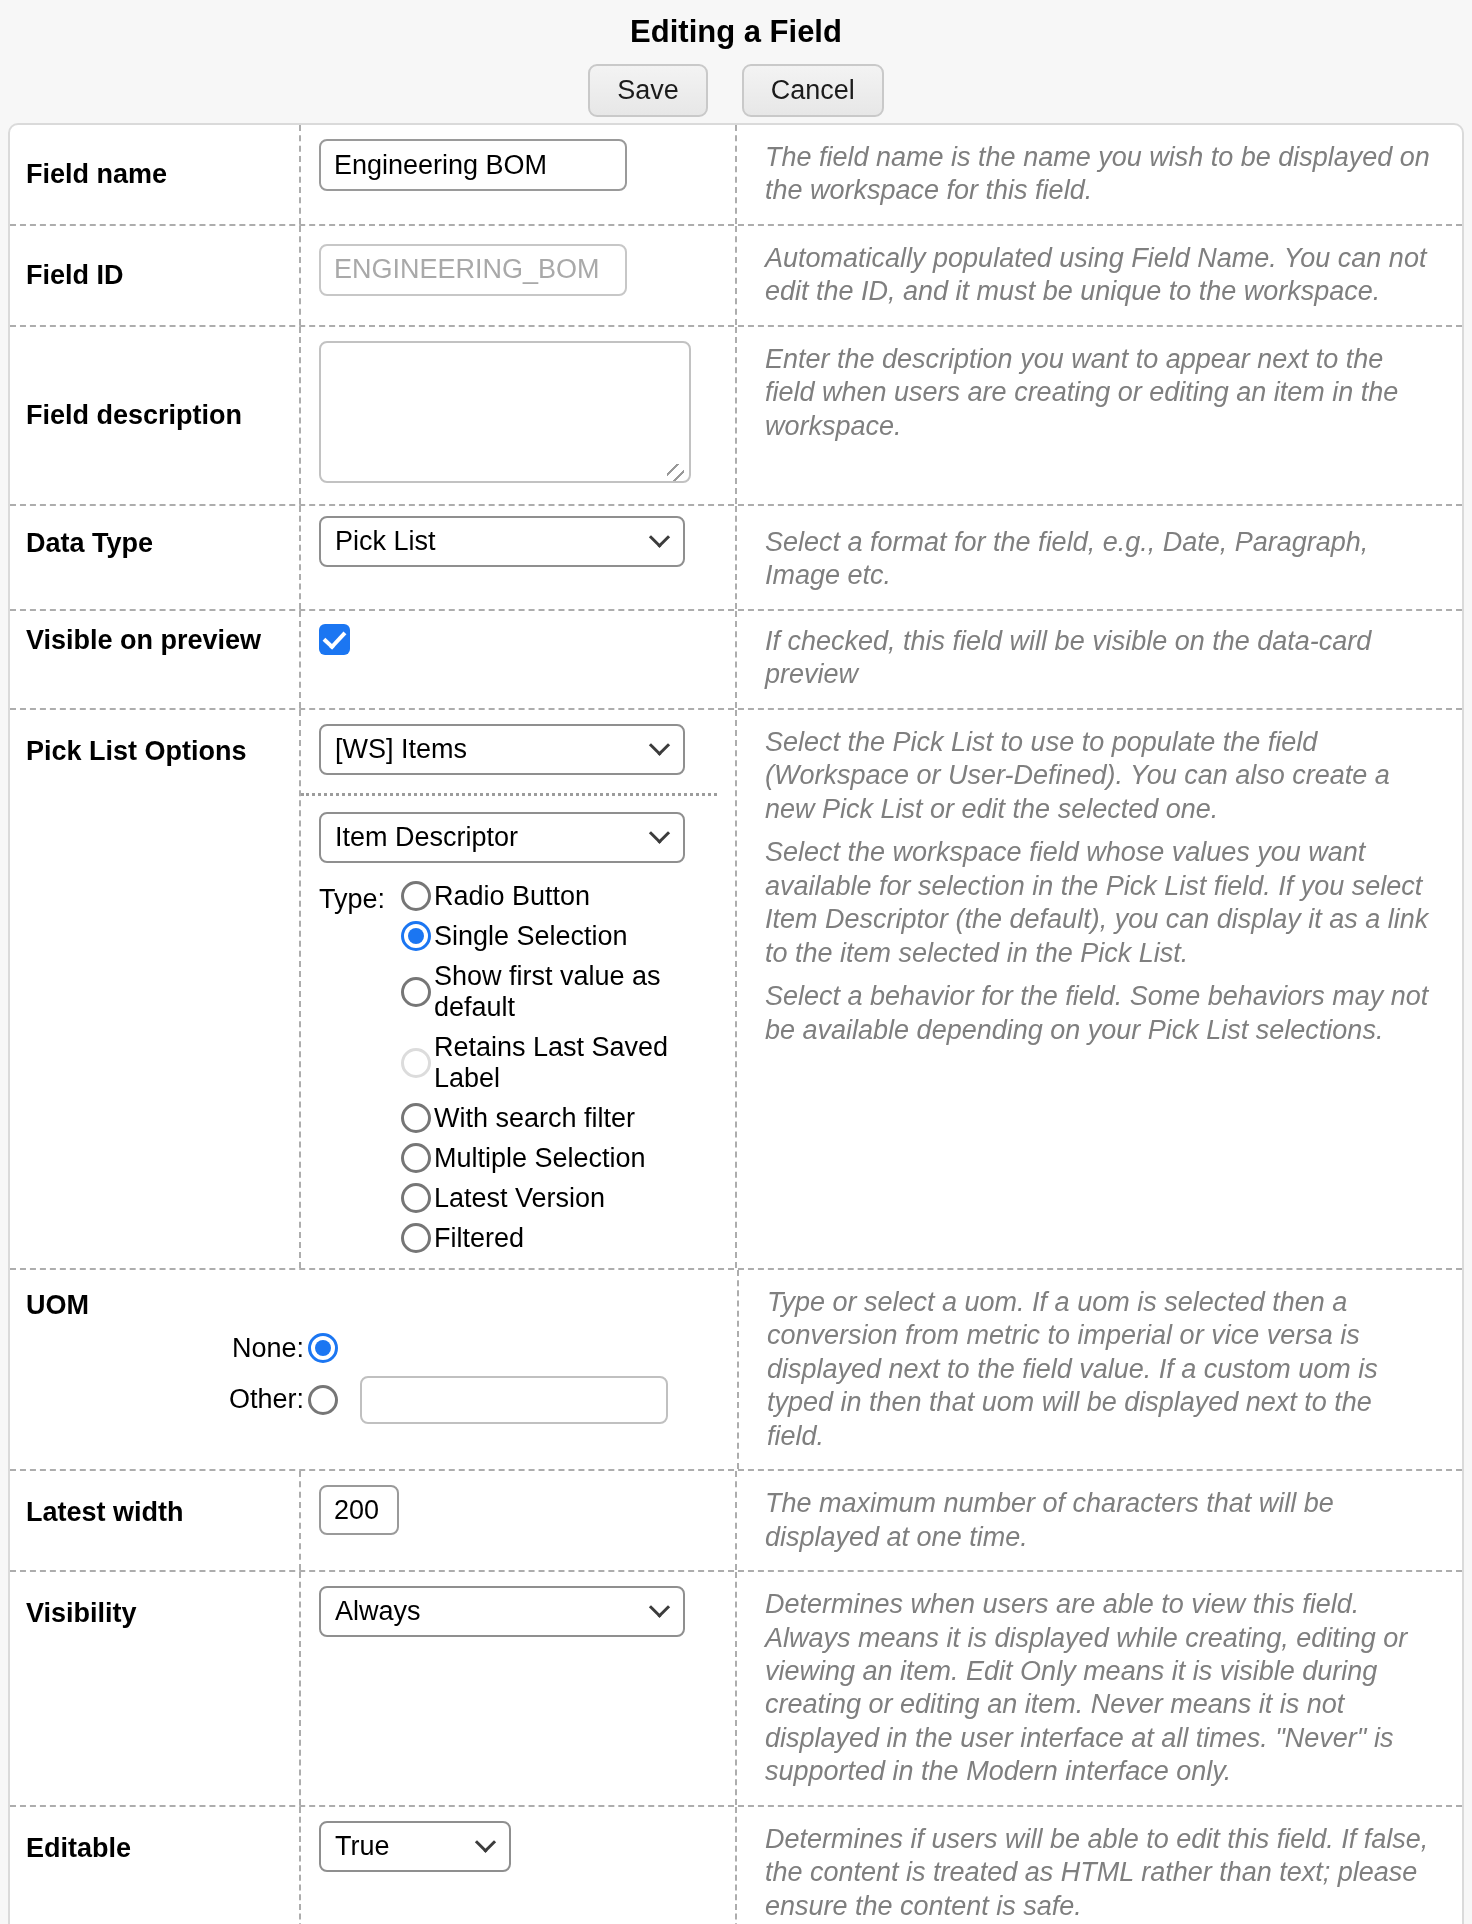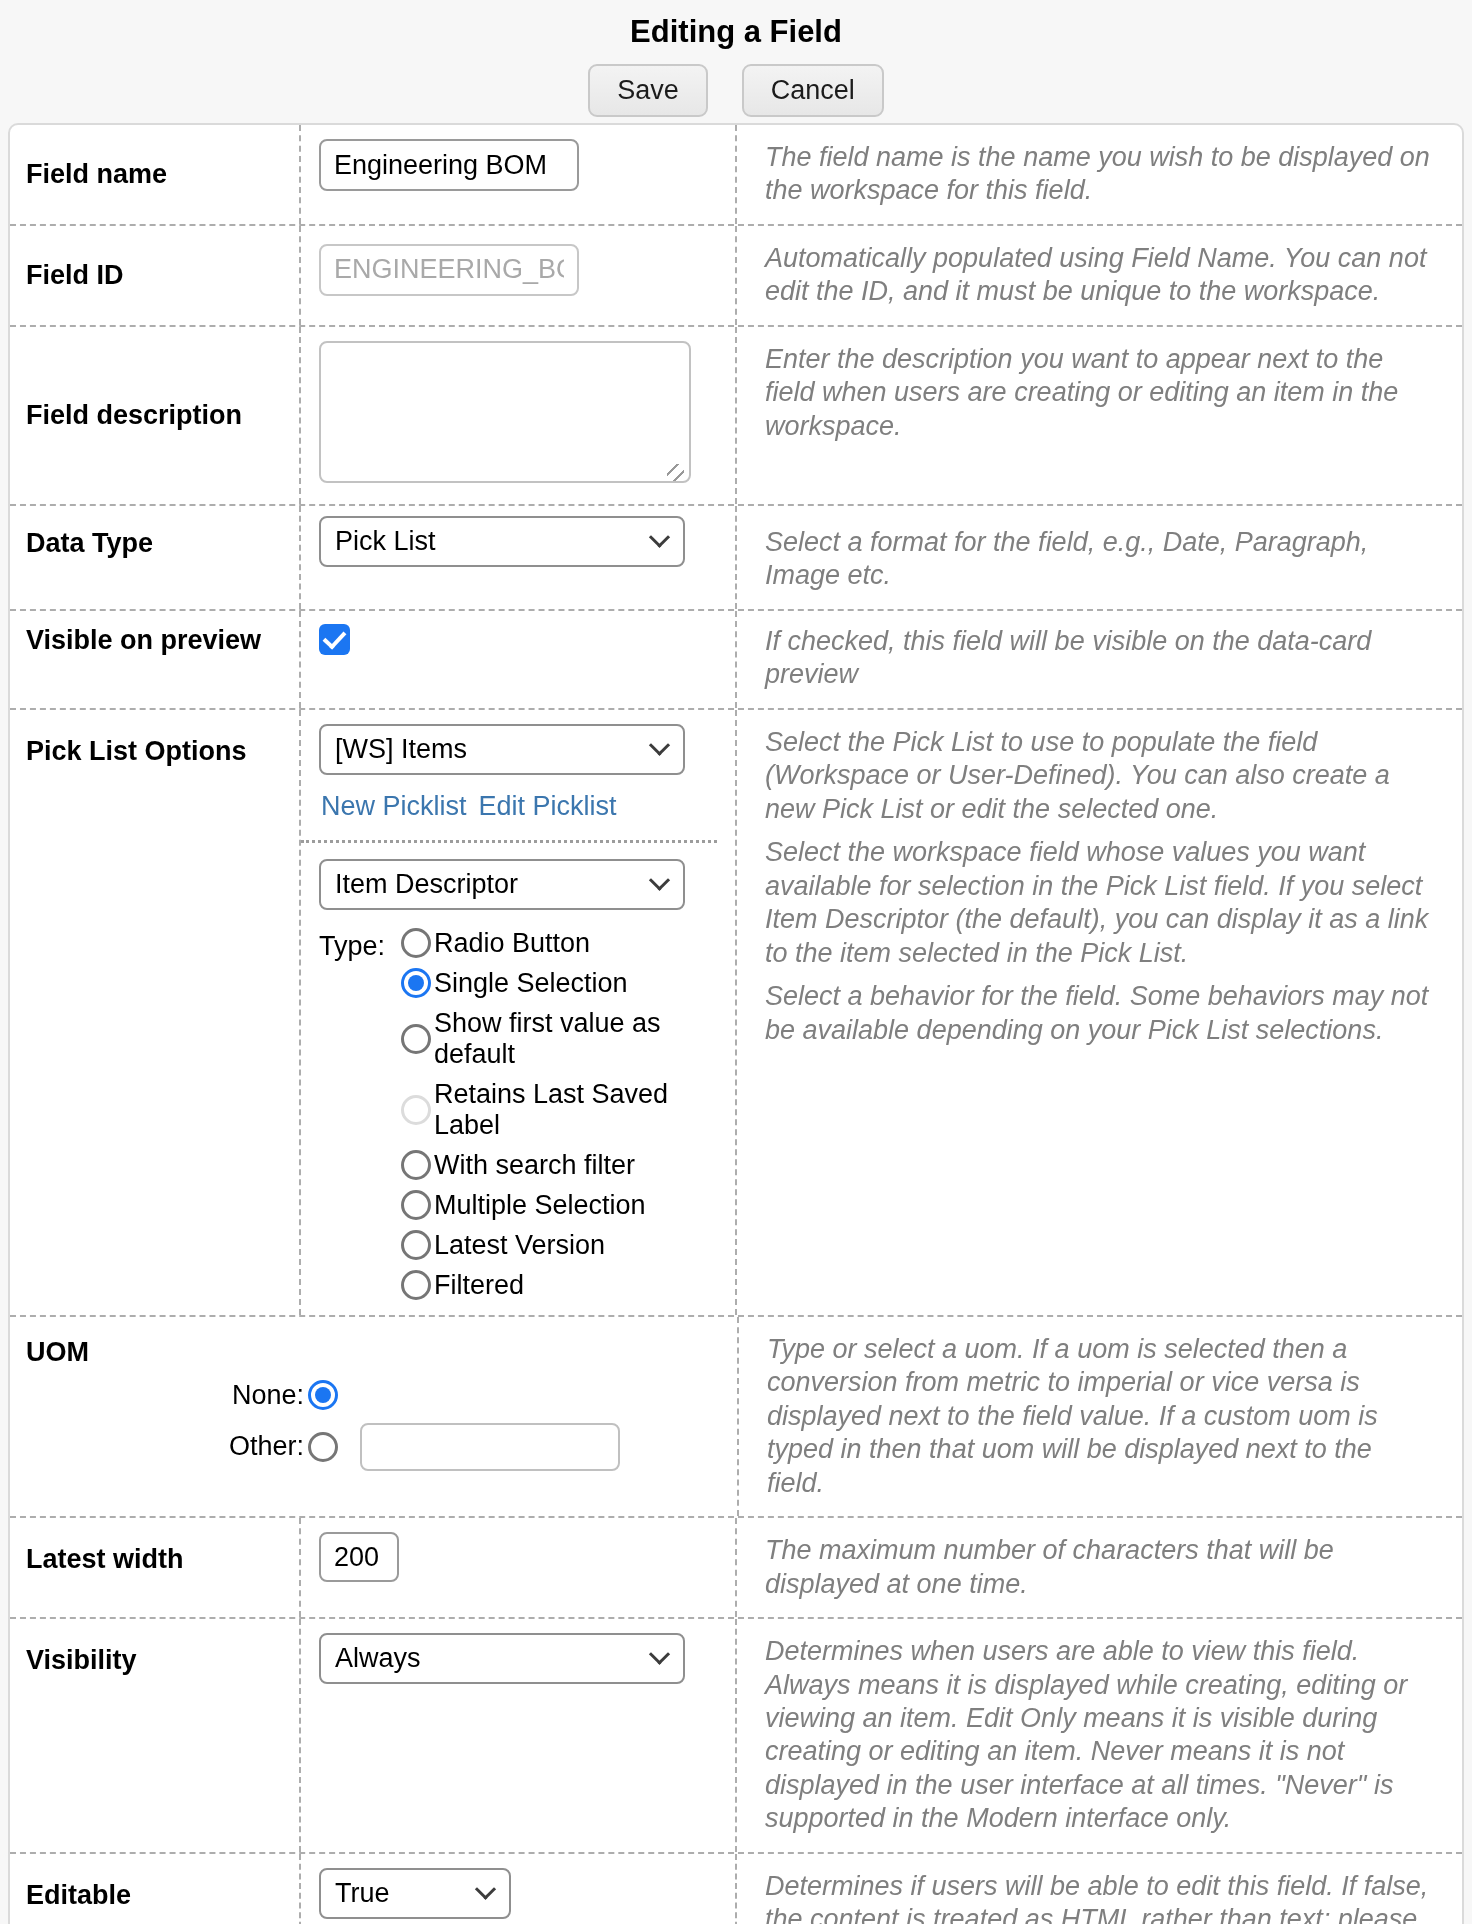--- a/index.html
+++ b/index.html
@@ -43,21 +43,21 @@
   .cell.dsc {
     flex:1; color:#7f7f7f; font-style:italic;
     line-height:1.24; padding:16px 28px 16px 28px; font-size:27px;
   }
   .cell.dsc p { margin-bottom:10px; }
   .cell.merged { width:729px; flex-shrink:0; border-right:2px dashed #adadad; padding:20px 0 0 16px; }
 
   
   .text-input {
     font-family:inherit; font-size:27px; color:#000;
-    height:52px; width:260px; padding:0 13px;
+    height:52px; width:308px; padding:0 13px;
     background:#fff; border:2px solid #9a9a9a; border-radius:8px;
   }
   .text-input.disabled { color:#a9a9a9; border-color:#c7c7c7; }
   .text-input.small { width:80px; height:50px; }
   .text-input.light { border-color:#c0c0c0; height:48px; }
   .ta-wrap { position:relative; width:372px; }
   .textarea {
     font-family:inherit; font-size:27px;
     width:372px; height:142px; resize:none;
     border:2px solid #c2c2c2; border-radius:8px; padding:8px 10px;
@@ -181,24 +181,20 @@
     </div>
     <div class="cell dsc" style="padding-top:14px;">If checked, this field will be visible on the data-card preview</div>
   </div>
 
   <div class="row" style="min-height:530px;">
     <div class="cell lab">Pick List Options</div>
     <div class="cell ctl">
       <div class="select">
         <span>[WS] Items</span>
         <span class="chevron-down"></span>
-      </div>
-      <div class="pl-links">
-        <a class="link">New Picklist</a>
-        <a class="link">Edit Picklist</a>
       </div>
       <div class="pl-divider"></div>
       <div class="select">
         <span>Item Descriptor</span>
         <span class="chevron-down"></span>
       </div>
       <div class="type-block">
         <div class="type-label">Type:</div>
         <div class="radio-list">
           <div class="radio-item">

